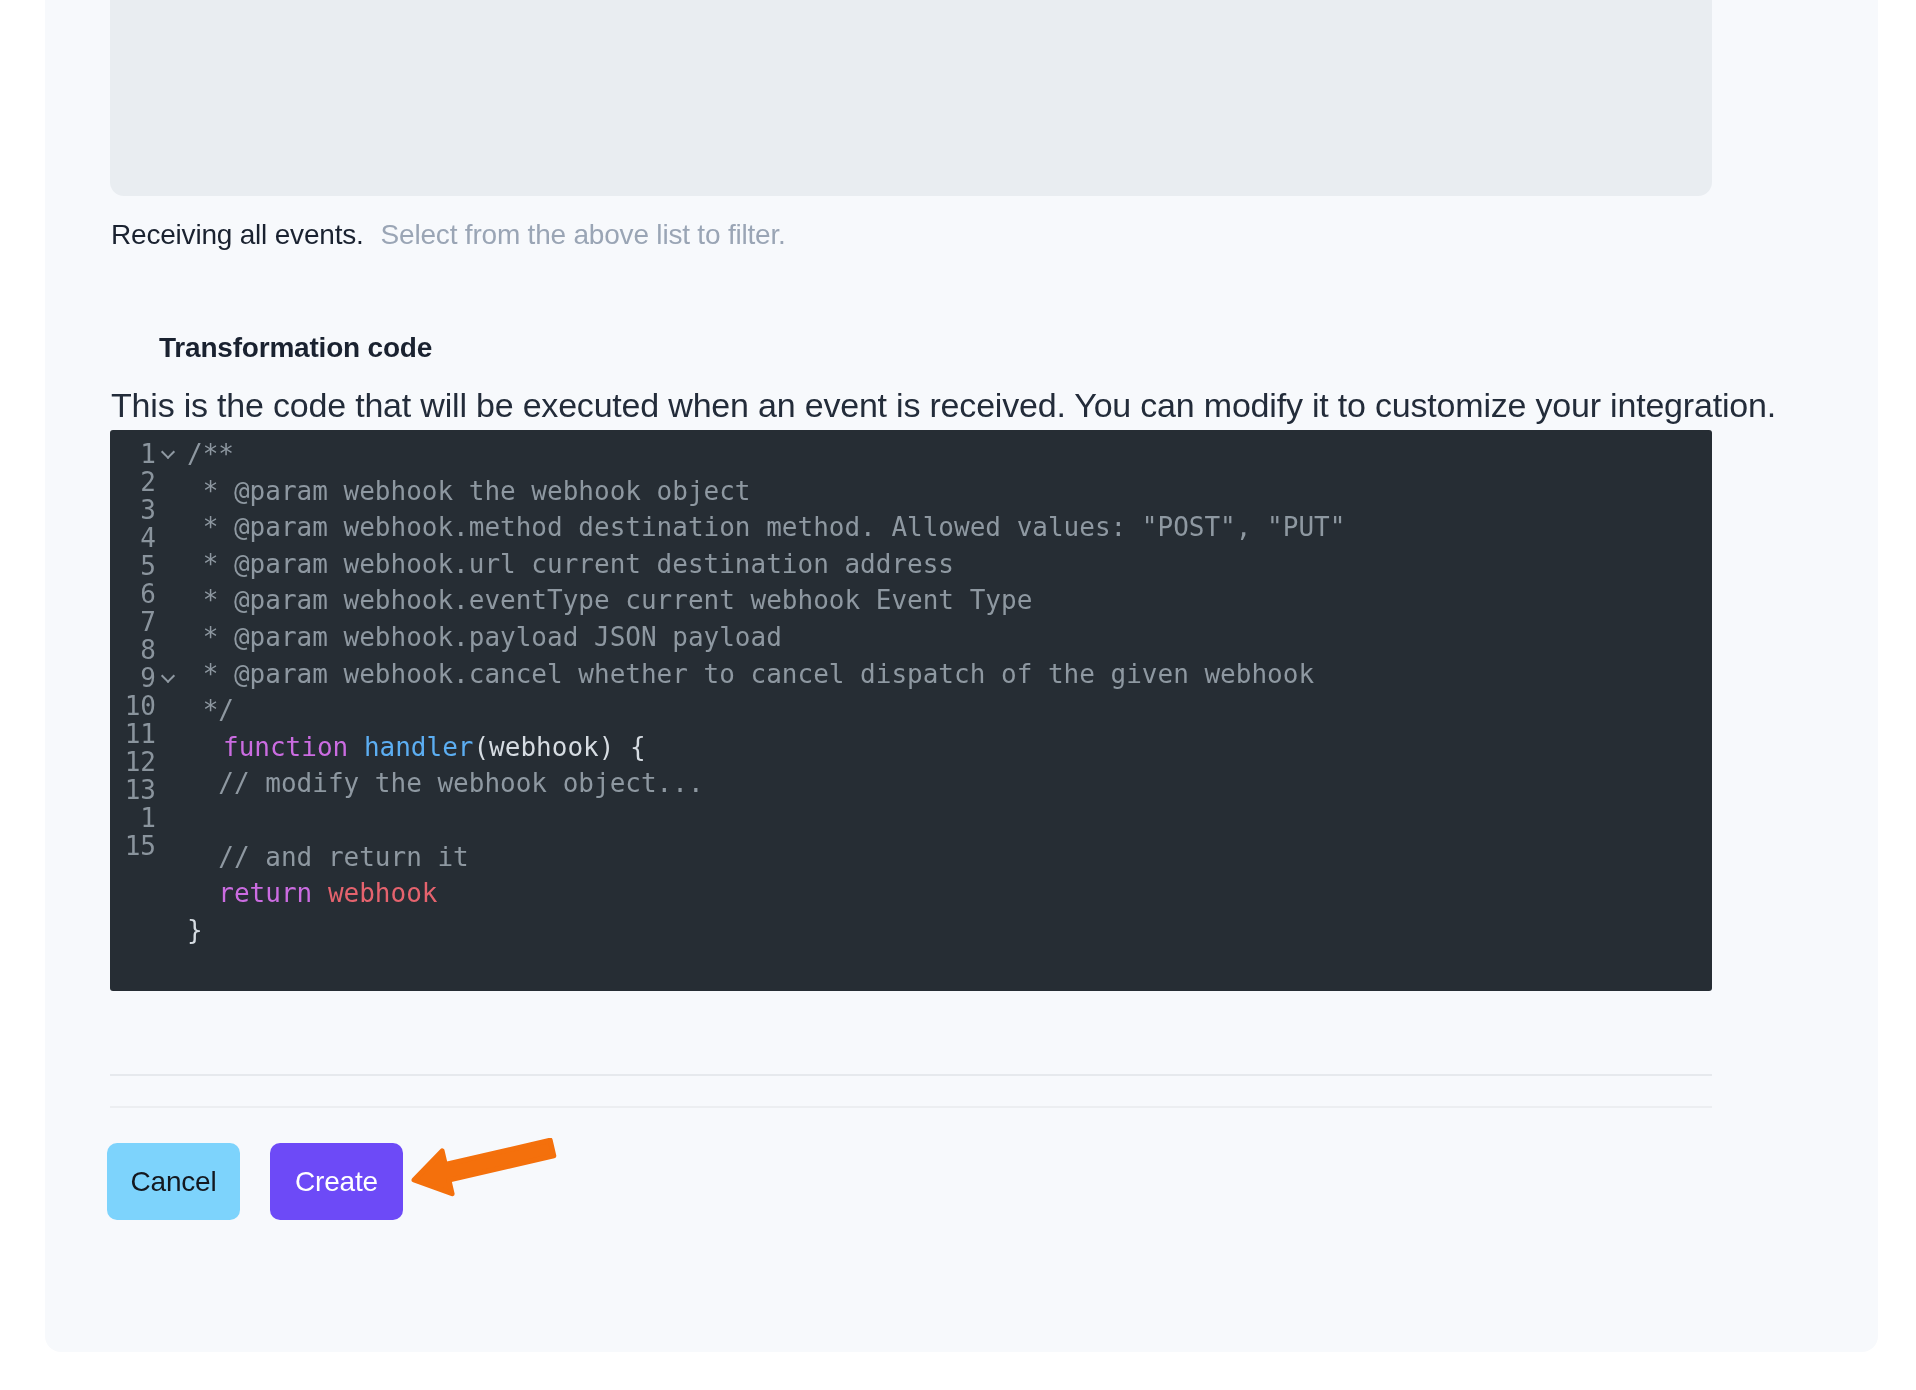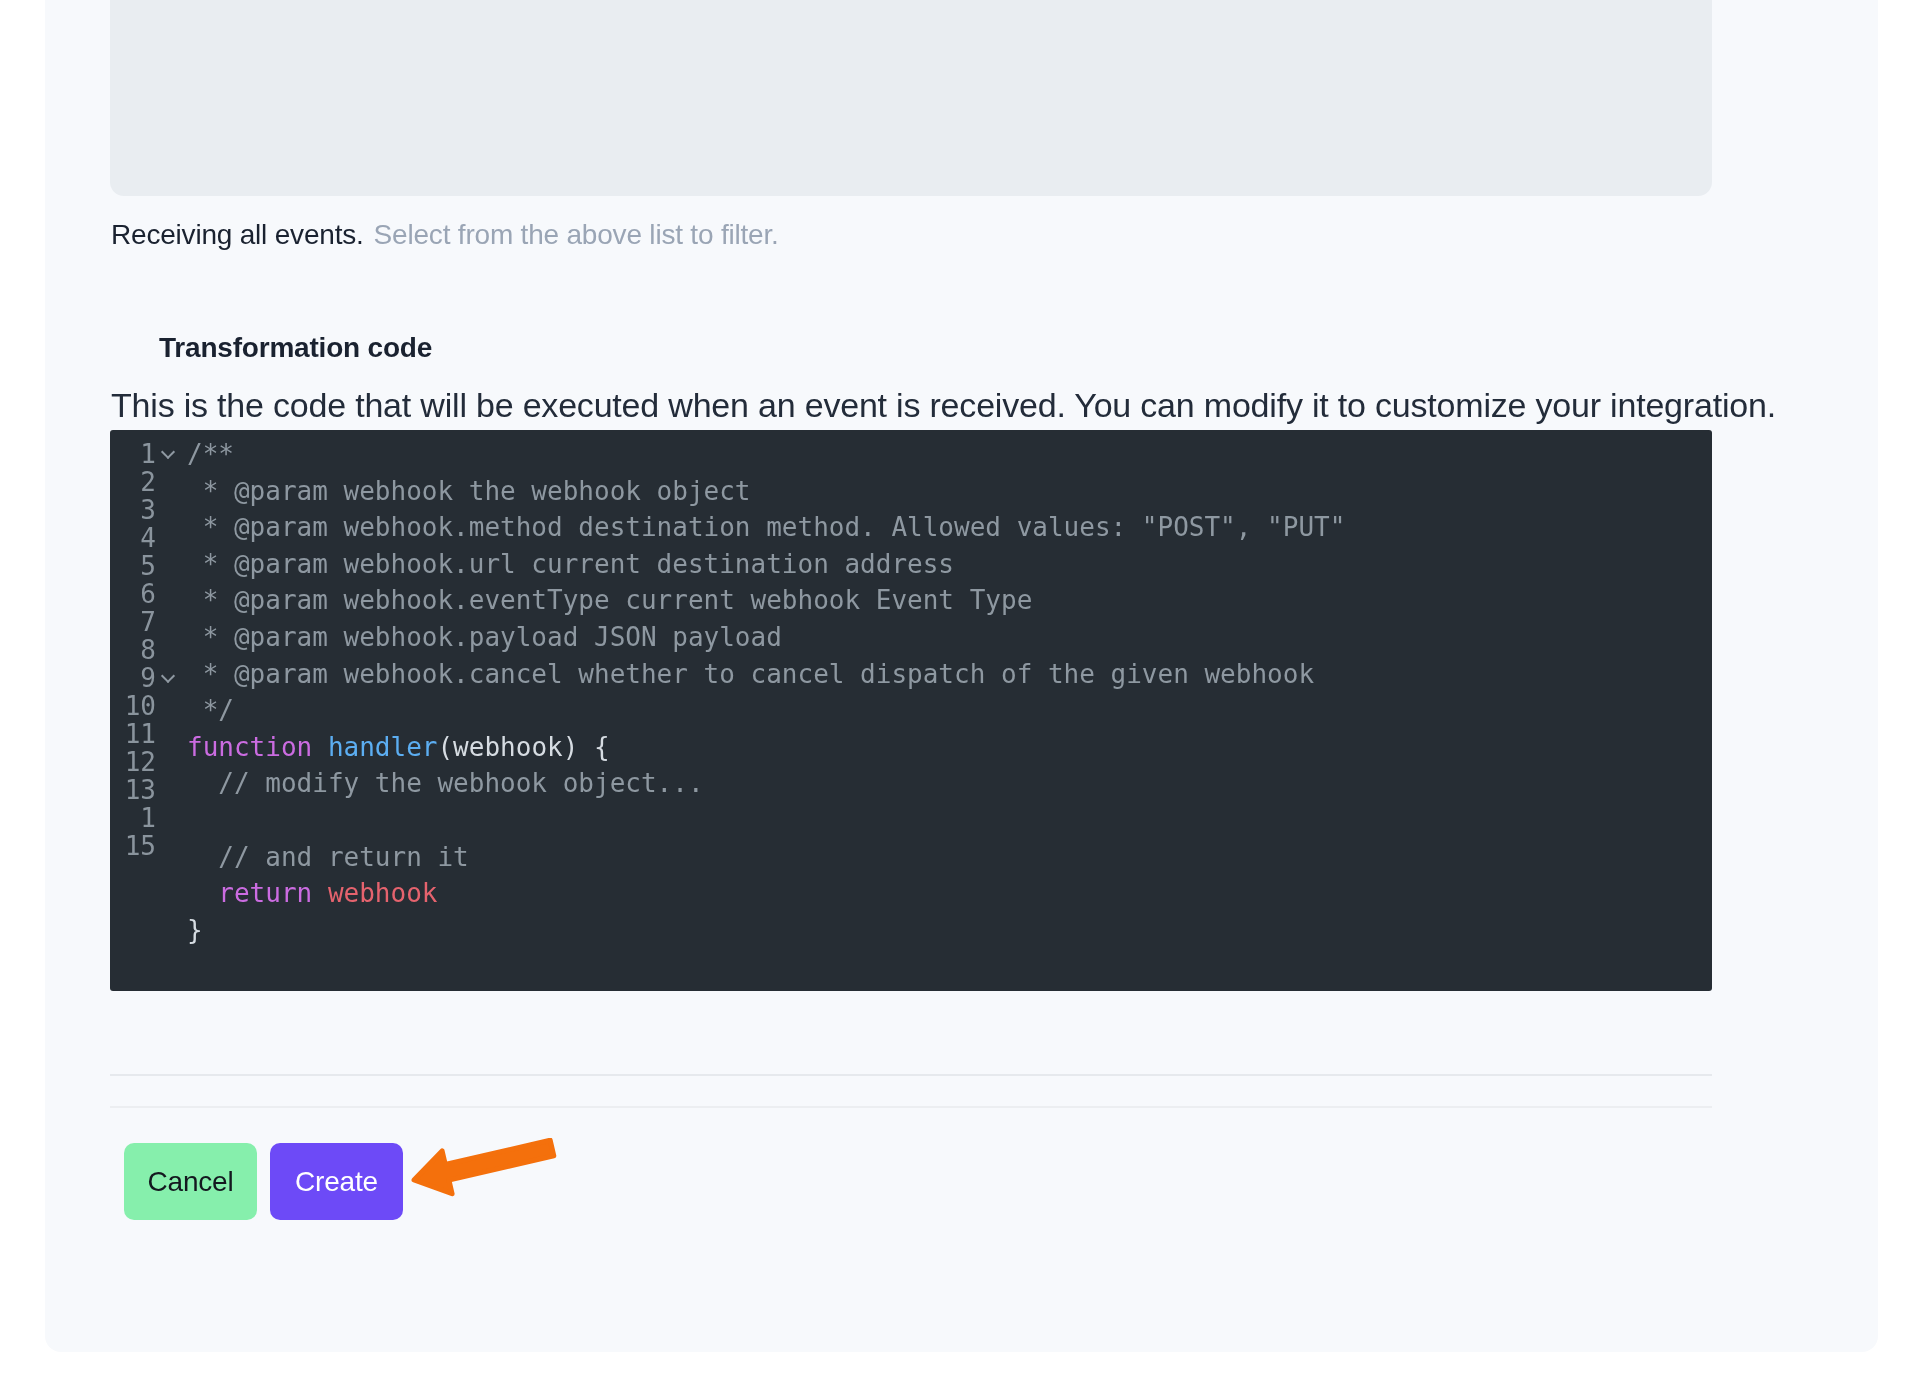--- a/index.html
+++ b/index.html
@@ -8,21 +8,21 @@
   .stage { position:absolute; left:0; top:0; width:1916px; height:1390px; }
 
   .card { position:absolute; left:45px; top:-24px; width:1833px; height:1376px;
           background:#f7f9fc; border-radius:16px; }
 
   .events-panel { position:absolute; left:110px; top:-20px; width:1602px; height:216px;
                   background:#e9edf1; border-radius:14px; }
 
   .note { position:absolute; left:111px; top:219px; font-size:28px; color:#1a2230;
           letter-spacing:-0.2px; white-space:nowrap; }
-  .note .hint { color:#9aa5b5; margin-left:10px; }
+  .note .hint { color:#9aa5b5; margin-left:17px; }
 
   .tc-title { position:absolute; left:111px; top:332px; font-size:28px; font-weight:700;
               color:#1a2230; letter-spacing:-0.2px;margin-left:48px; }
   .tc-desc  { position:absolute; left:111px; top:386px; font-size:34px; color:#232c3a;
               letter-spacing:-0.2px; white-space:nowrap; }
 
   
   .editor { position:absolute; left:110px; top:430px; width:1602px; height:561px;
             background:#262d34; border-radius:3px; display:flex; overflow:hidden;
             font-family:"DejaVu Sans Mono", monospace; }
@@ -45,21 +45,21 @@
   .test-chevron { position:absolute; right:48px; top:22px; width:15px; height:15px;
                   border-right:2.5px solid #1c2430; border-bottom:2.5px solid #1c2430;
                   transform:rotate(45deg); }
   .divider1 { position:absolute; left:110px; top:1074px; width:1602px; height:2px; background:#e6e9ed; }
   .divider2 { position:absolute; left:110px; top:1106px; width:1602px; height:2px; background:#eceef1; }
 
   
   .btn { position:absolute; top:1143px; height:77px; border:none; border-radius:10px;
          font-family:"Liberation Sans", sans-serif; font-size:28px; font-weight:500;
          cursor:pointer; letter-spacing:-0.2px; }
-  .btn-cancel { left:124px;  width:133px; background:#86efac; color:#14181f; }
+  .btn-cancel { left:107px;  width:133px; background:#7dd3fc; color:#14181f; }
   .btn-create { left:270px;  width:133px; background:#6d4af7; color:#ffffff; }
 
   .arrow-annotation { position:absolute; left:408px; top:1138px; width:152px; height:66px; }
 </style>
 </head>
 <body>
 
 <div class="stage">
   <div class="card"></div>
 
@@ -141,21 +141,21 @@
       </div>
     <div class="code" id="code">
         <div class="code-line"><span style="color: rgb(142, 152, 161);">/**</span></div>
         <div class="code-line"><span style="color: rgb(142, 152, 161);"> * @param webhook the webhook object</span></div>
         <div class="code-line"><span style="color: rgb(142, 152, 161);"> * @param webhook.method destination method. Allowed values: "POST", "PUT"</span></div>
         <div class="code-line"><span style="color: rgb(142, 152, 161);"> * @param webhook.url current destination address</span></div>
         <div class="code-line"><span style="color: rgb(142, 152, 161);"> * @param webhook.eventType current webhook Event Type</span></div>
         <div class="code-line"><span style="color: rgb(142, 152, 161);"> * @param webhook.payload JSON payload</span></div>
         <div class="code-line"><span style="color: rgb(142, 152, 161);"> * @param webhook.cancel whether to cancel dispatch of the given webhook</span></div>
         <div class="code-line"><span style="color: rgb(142, 152, 161);"> */</span></div>
-        <div class="code-line"><span style="color: rgb(203, 108, 225);">function</span><span style="color: rgb(214, 220, 226);"> </span><span style="color: rgb(92, 174, 242);">handler</span><span style="color: rgb(214, 220, 226);">(webhook) {</span></div>
+        <div class="code-line"><span style="color: rgb(203, 108, 225); margin-left: 36px;">function</span><span style="color: rgb(214, 220, 226);"> </span><span style="color: rgb(92, 174, 242);">handler</span><span style="color: rgb(214, 220, 226);">(webhook) {</span></div>
         <div class="code-line"><span style="color: rgb(142, 152, 161);">  // modify the webhook object...</span></div>
         <div class="code-line">&nbsp;</div>
         <div class="code-line"><span style="color: rgb(142, 152, 161); margin-top: 23px;">  // and return it</span></div>
         <div class="code-line"><span style="color: rgb(214, 220, 226);">  </span><span style="color: rgb(203, 108, 225);">return</span><span style="color: rgb(214, 220, 226);"> </span><span style="color: rgb(229, 99, 110);">webhook</span></div>
         <div class="code-line"><span style="color: rgb(214, 220, 226);">}</span></div>
       </div>
   </div>
 
   <div class="divider1"></div>
   <div class="divider2"></div>

